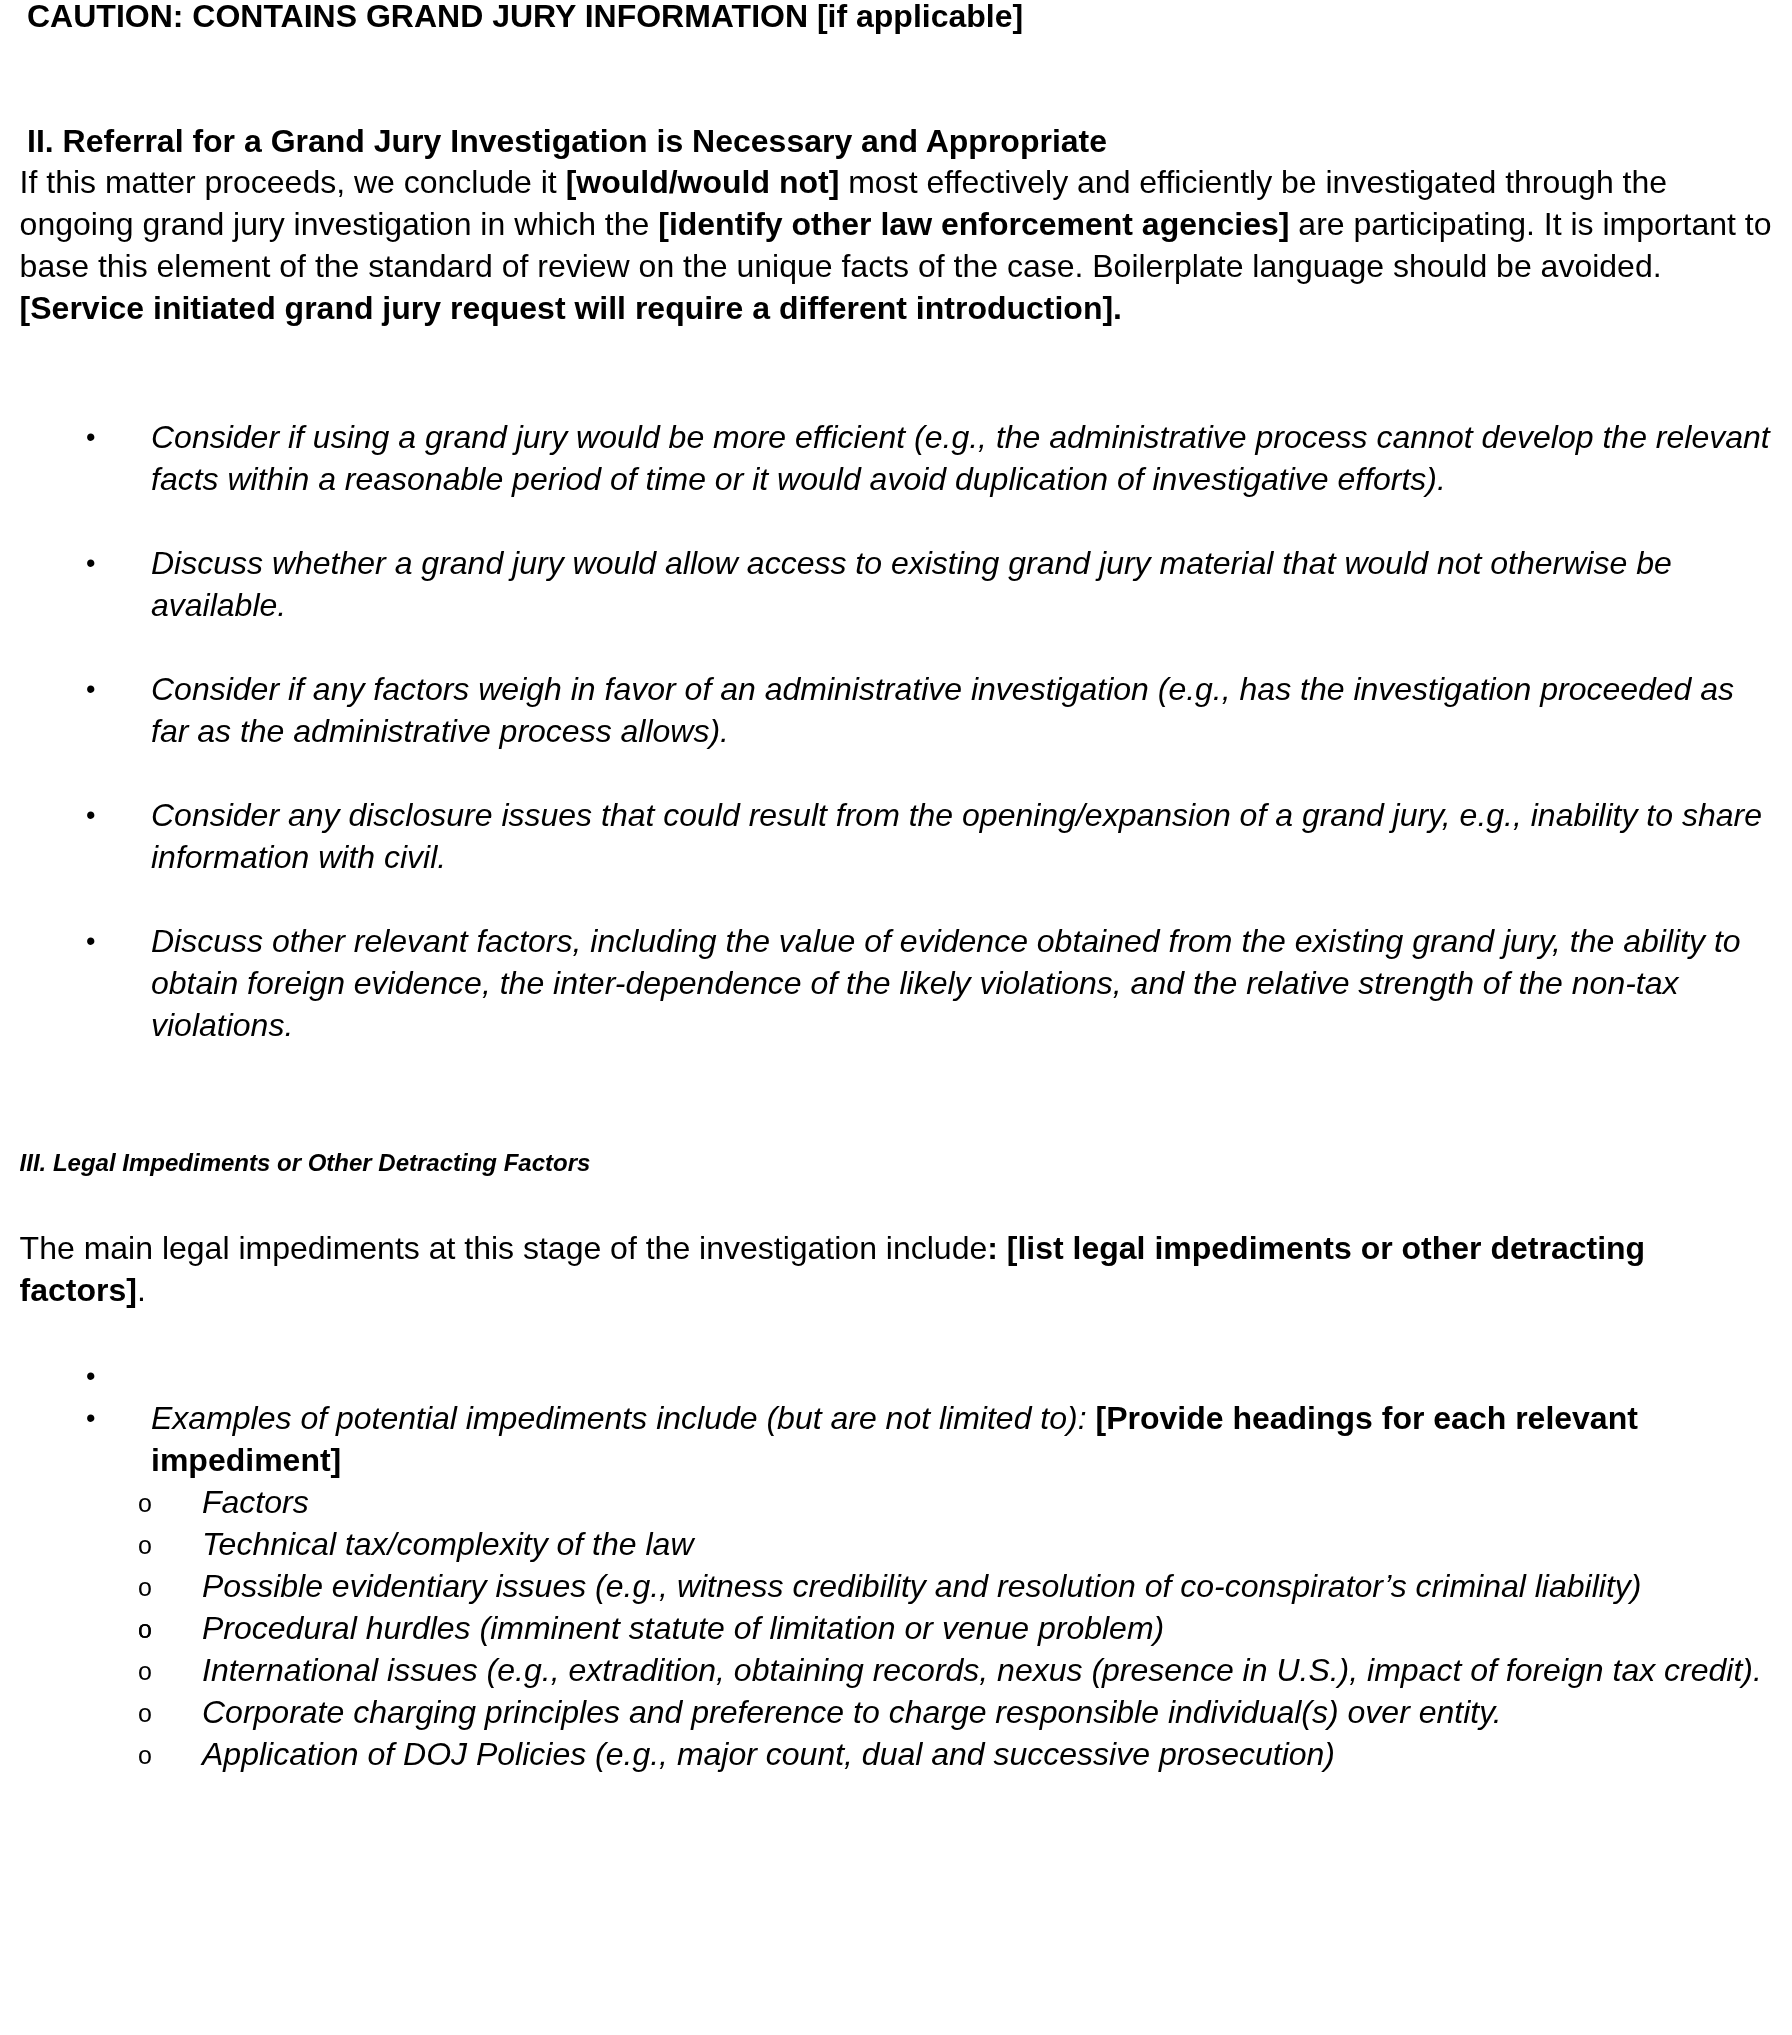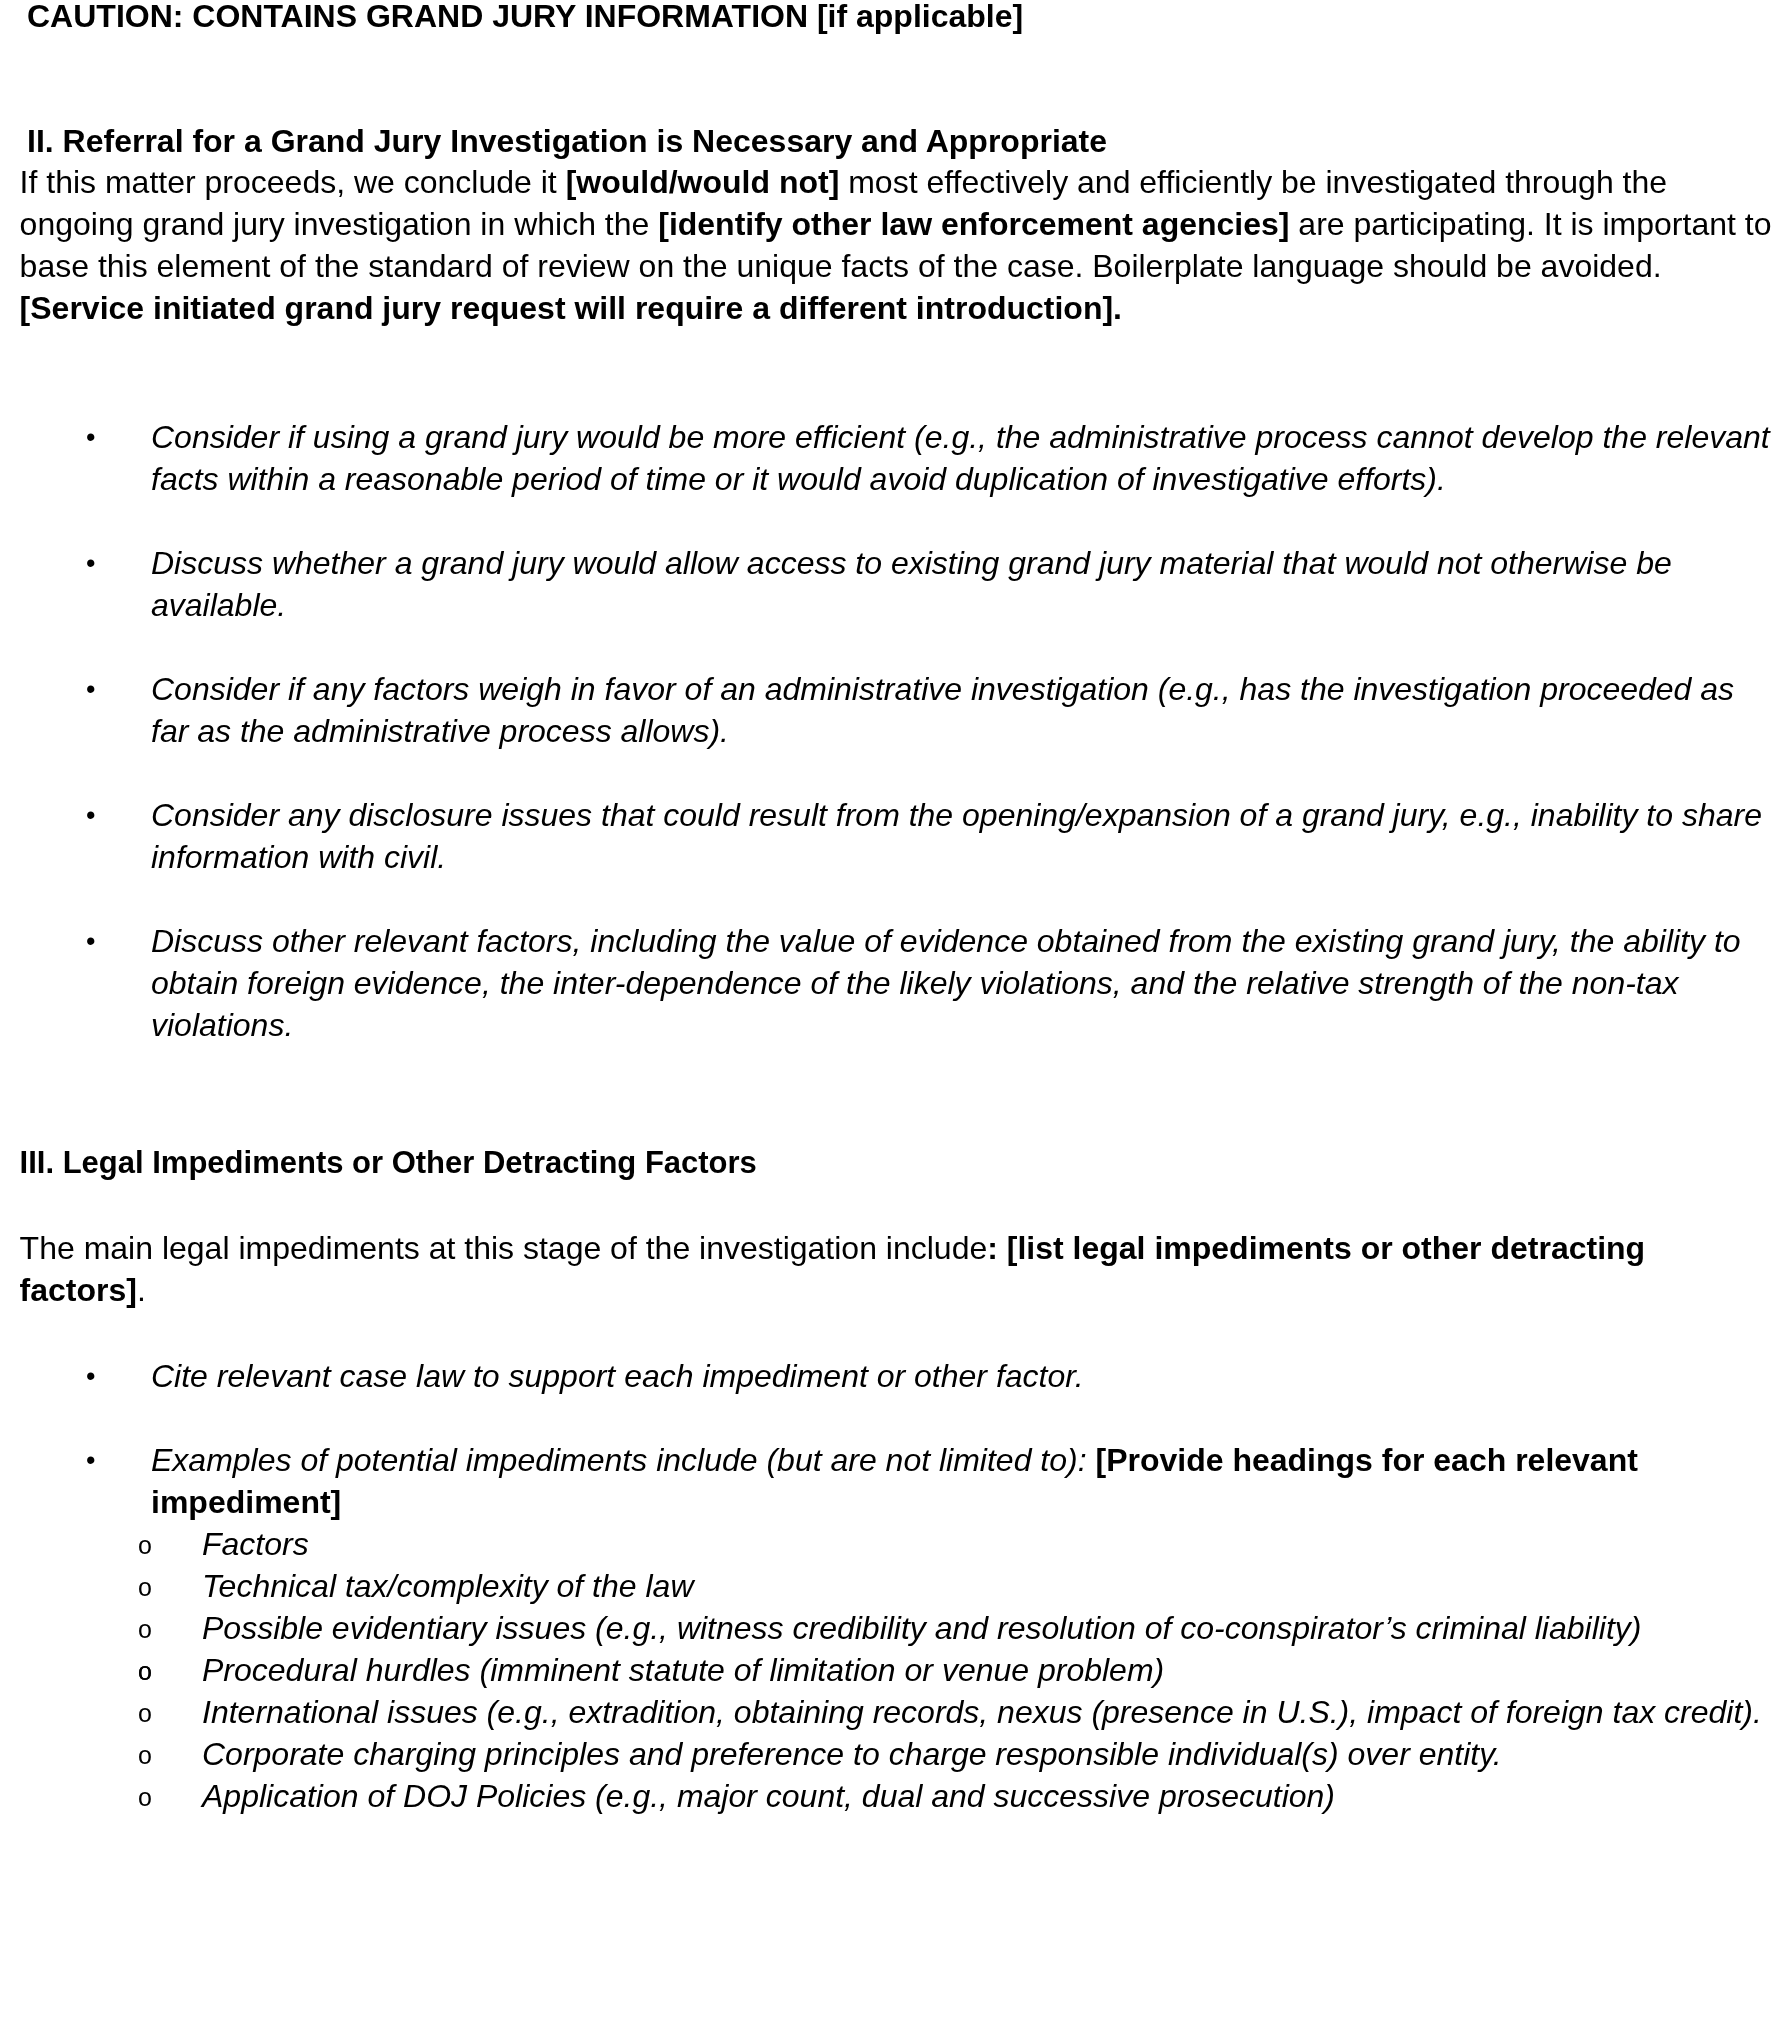--- a/index.html
+++ b/index.html
@@ -6,21 +6,21 @@
   body {
     width: 1792px; height: 2035px; overflow: hidden; position: relative;
     font-family: "Liberation Sans", sans-serif; color: #000000;
     font-size: 32px; line-height: 42px;
   }
   .page { position: absolute; left: 0; top: 0; width: 1792px; height: 1554px; }
   .caution { position: absolute; left: 27px; top: -5.3px; font-weight: bold; font-size: 32px; }
   .h2 { position: absolute; left: 27px; top: 77px; font-weight: bold; font-size: 32px; margin-top: 43px; }
   .para { position: absolute; left: 19.6px; width: 1760px; margin: 0; }
   .p1 { top: 161px; }
-  .h3 { position: absolute; left: 19.6px; top: 1142px; font-weight: bold; font-size: 31px; }
+  .h3 { position: absolute; left: 19.6px; top: 1142px; font-weight: bold; font-size: 24px; font-style: italic; }
   .p2 { top: 1227px; }
   b { font-weight: bold; }
   ul.bul { position: absolute; left: 0; margin: 0; padding: 0; list-style: none; width: 1778px; }
   ul.bul > li { position: relative; padding-left: 151px; font-style: italic; }
   ul.bul > li .dot { position: absolute; left: 86px; top: 0; font-style: normal; font-size: 27px; }
   ul.bul > li b { font-style: normal; }
   .b1 { top: 416px; }
   .b1 > li { margin-bottom: 42px; }
   .b2 { top: 1355px; }
   .b2 > li.first { margin-bottom: 42px; }
@@ -50,21 +50,21 @@
     <li class="last"><span class="dot">•</span><span>Discuss other relevant factors, including the value of evidence obtained from the existing grand jury, the ability to obtain foreign evidence, the inter-dependence of the likely violations, and the relative strength of the non-tax violations.</span></li>
   </ul>
 
   <div class="h3">III. Legal Impediments or Other Detracting Factors</div>
 
   <p class="para p2">
     <span>The main legal impediments at this stage of the investigation include</span><b>: [list legal impediments or other detracting factors]</b><span>.</span>
   </p>
 
   <ul class="bul b2">
-    <li class="first"><span class="dot">•</span><span>Cite relevant case law to support each impediment or other factor.</span></li>
+    <li class="first"><span class="dot">•</span></li>
     <li><span class="dot">•</span><span>Examples of potential impediments include (but are not limited to): </span><b>[Provide headings for each relevant impediment]</b>
       <ul class="sub" style="margin-left:-151px;">
         <li style="margin-left:138px;padding-left:64px;"><span class="circ">o</span><span>Factors</span></li>
         <li style="margin-left:138px;padding-left:64px;"><span class="circ">o</span><span>Technical tax/complexity of the law</span></li>
         <li style="margin-left:138px;padding-left:64px;"><span class="circ">o</span><span>Possible evidentiary issues (e.g., witness credibility and resolution of co-conspirator’s criminal liability)</span></li>
         <li style="margin-left:138px;padding-left:64px;"><span class="circ">o</span></li>
         <li style="margin-left:138px;padding-left:64px;"><span class="circ">o</span><span>Procedural hurdles (imminent statute of limitation or venue problem)</span></li>
         <li style="margin-left:138px;padding-left:64px;"><span class="circ">o</span><span>International issues (e.g., extradition, obtaining records, nexus (presence in U.S.), impact of foreign tax credit).</span></li>
         <li style="margin-left:138px;padding-left:64px;"><span class="circ">o</span><span>Corporate charging principles and preference to charge responsible individual(s) over entity.</span></li>
         <li style="margin-left:138px;padding-left:64px;"><span class="circ">o</span><span>Application of DOJ Policies (e.g., major count, dual and successive prosecution)</span></li>

